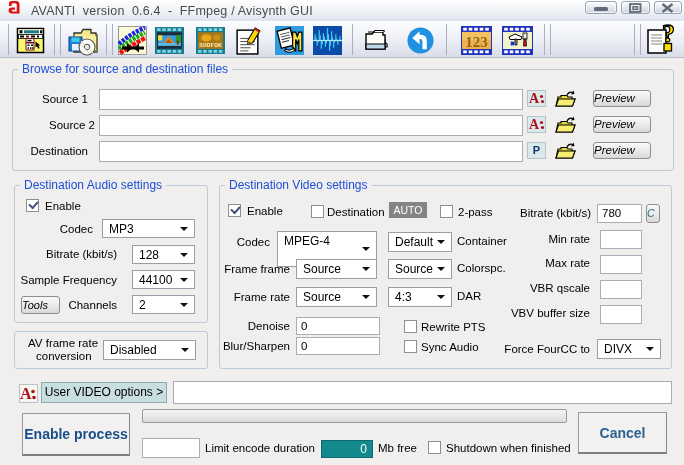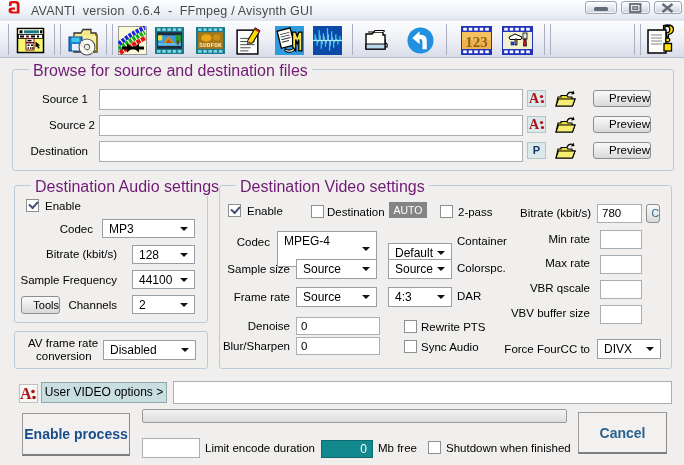--- a/index.html
+++ b/index.html
@@ -9,29 +9,29 @@
 
 #titlebar { left:0; top:0; width:684px; height:21px; background:linear-gradient(#fdfefe,#eef1f6 60%,#dde3ee);padding-left:44px; }
 #title-text { left:31px; top:4px; font-size:12.5px; color:#4a4a4a; letter-spacing:0.2px; }
 .winbtn { top:1px; height:13px; border:1px solid #9aa4b2; border-radius:3px; background:linear-gradient(#fefefe,#e7ebf1 45%,#ccd3de); box-shadow:inset 0 0 0 1px rgba(255,255,255,0.7); }
 
 #toolbar { left:0; top:21px; width:684px; height:37px; background:linear-gradient(#fbfcfd,#eceef5 55%,#d9dde9); border-top:1px solid #ffffff; border-bottom:1px solid #b9bdca; }
 .tsep { top:24px; width:1px; height:31px; background:#a9aec0; position:absolute; }
 .ticon { top:26px; width:29px; height:29px; position:absolute; }
 
 .grp { border:1px solid #bccbd9; border-radius:3px; position:absolute; }
-.grplbl { position:absolute; top:-8px; left:16px; background:#f0efed; color:#701a75; padding:0 4px; font-size:16px; white-space:nowrap; }
+.grplbl { position:absolute; top:-8px; left:5px; background:#f0efed; color:#1d4ed8; padding:0 4px; font-size:12px; white-space:nowrap; }
 
 .lbl { position:absolute; font-size:11.5px; white-space:nowrap; }
 .rlbl { position:absolute; font-size:11.5px; white-space:nowrap; text-align:right; }
 .input { position:absolute; background:#fff; border:1px solid #a9aeb4; font-size:11.5px; padding:2px 4px; font-family:"Liberation Sans",sans-serif; }
 .combo { position:absolute; background:#fff; border:1px solid #989ea4; font-size:12px; }
 .combo .ctext { position:absolute; left:6px; top:2px; }
 .combo .arr { position:absolute; right:6px; top:50%; margin-top:-2px; width:0; height:0; border-left:4px solid transparent; border-right:4px solid transparent; border-top:4px solid #111; }
-.btn { position:absolute; background:linear-gradient(#f9f9f9,#ececec 45%,#d8d8d8); border:1px solid #8e8e8e; border-radius:3px; font-size:11.5px; text-align:right; font-family:"Liberation Sans",sans-serif; }
+.btn { position:absolute; background:linear-gradient(#f9f9f9,#ececec 45%,#d8d8d8); border:1px solid #8e8e8e; border-radius:3px; font-size:11.5px; text-align:left; font-family:"Liberation Sans",sans-serif;font-style:italic; }
 .cb { position:absolute; width:13px; height:13px; background:#fff; border:1px solid #8e8f8f; }
 .cb.checked::after { content:""; position:absolute; left:2px; top:1px; width:7px; height:4px; border-left:2px solid #43527a; border-bottom:2px solid #43527a; transform:rotate(-48deg); }
 .bigbtn { position:absolute; background:#f2f1f0; border:1px solid #9a9a9a; border-bottom:2px solid #7e7e7e; border-right:1px solid #8a8a8a; font-weight:bold; text-align:center; }
 .asm { width:19px; height:17px; background:#d9e9ec; border:1px solid #b4c4c8; }
 </style>
 </head>
 <body>
 <svg width="0" height="0" style="position:absolute">
   <defs>
     <g id="folderico">
@@ -372,26 +372,26 @@
 <div class="cb" style="left:440px;top:205px;"></div>
 <div class="lbl" style="left:458px;top:206px;">2-pass</div>
 <div class="rlbl" style="left:460px;top:207px;width:131px;">Bitrate (kbit/s)</div>
 <div class="input" style="left:597px;top:204px;width:45px;height:19px;">780</div>
 <div class="btn" style="left:646px;top:204px;width:14px;height:19px;line-height:17px;font-size:10.5px;color:#1a6a8a;">C</div>
 <div class="rlbl" style="left:220px;top:236px;width:50px;">Codec</div>
 <div class="combo" style="left:277px;top:231px;width:100px;height:36px;text-align:right;">
     <span class="ctext">MPEG-4</span>
     <span class="arr"></span>
   </div>
-<div class="combo" style="left:388px;top:232px;width:64px;height:20px;margin-top:11px;">
+<div class="combo" style="left:388px;top:232px;width:64px;height:20px;">
     <span class="ctext">Default</span>
     <span class="arr"></span>
   </div>
 <div class="lbl" style="left:457px;top:235px;">Container</div>
-<div class="rlbl" style="left:220px;top:263px;width:70px;">Sample size</div>
+<div class="rlbl" style="left:220px;top:263px;width:70px;">Frame frame</div>
 <div class="combo" style="left:296px;top:259px;width:81px;height:20px;">
     <span class="ctext">Source</span>
     <span class="arr"></span>
   </div>
 <div class="combo" style="left:388px;top:259px;width:64px;height:20px;">
     <span class="ctext">Source</span>
     <span class="arr"></span>
   </div>
 <div class="lbl" style="left:457px;top:262px;">Colorspc.</div>
 <div class="rlbl" style="left:220px;top:291px;width:70px;">Frame rate</div>

